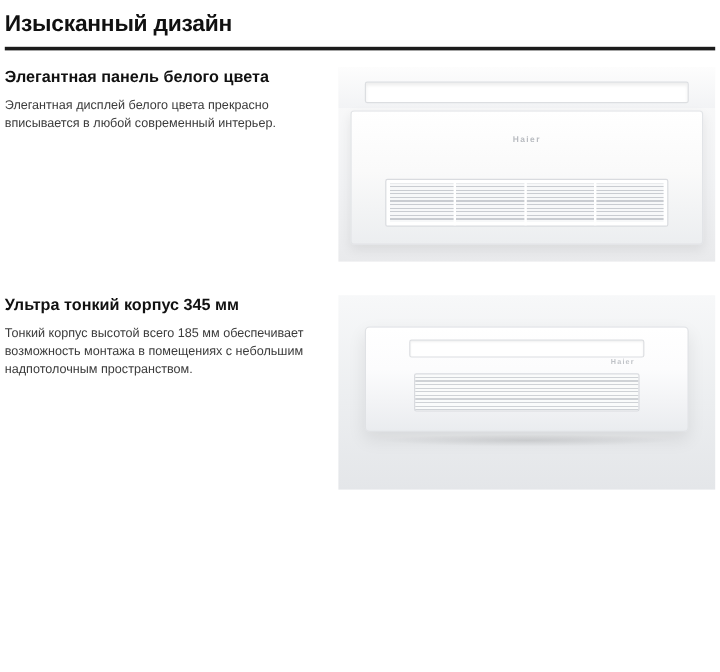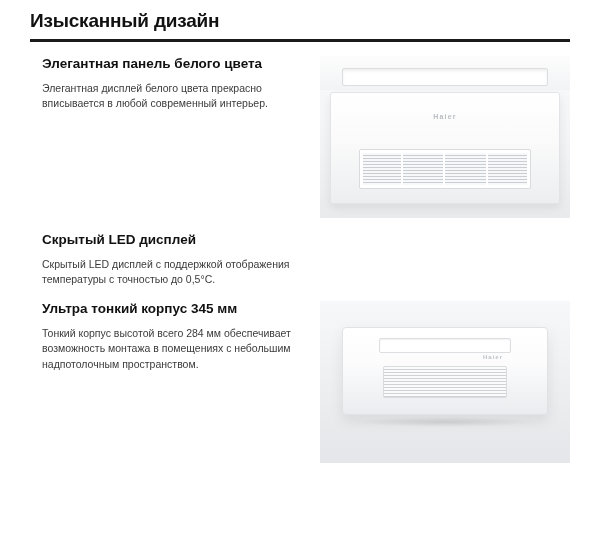--- a/index.html
+++ b/index.html
@@ -12,21 +12,21 @@
     background: #ffffff;
     font-family: "Liberation Sans", sans-serif;
     color: #1a1a1a;
     overflow: hidden;
   }
   .page {
     position: relative;
     width: 600px;
     height: 560px;
     box-sizing: border-box;
-    padding: 0 30px;
+    padding: 0 4px;
   }
 
   
   .page-title-wrap {
     padding-top: 10px;
   }
   .page-title {
     font-size: 19px;
     font-weight: bold;
     letter-spacing: -0.2px;
@@ -44,21 +44,20 @@
   .feature {
     display: flex;
     align-items: flex-start;
     margin-top: 14px;
   }
   .feature-text {
     width: 278px;
     flex: 0 0 278px;
     padding-right: 10px;
     box-sizing: border-box;
-    margin-left: 12px;
   }
   .feature-title {
     font-size: 13.5px;
     font-weight: bold;
     color: #111111;
     margin: 0 0 8px 0;
     line-height: 1.25;
   }
   .feature-body {
     font-size: 10.5px;
@@ -274,30 +273,26 @@
           <div class="vanes"></div>
           <div class="split" style="left:24%;"></div>
           <div class="split" style="left:49%;"></div>
           <div class="split" style="left:74%;"></div>
         </div>
       </div>
     </div>
   </div>
 
   <div class="feature">
-    <div class="feature-text">
-      <h2 class="feature-title">Скрытый LED дисплей</h2>
-      <p class="feature-body">Скрытый LED дисплей с поддержкой отображения температуры с точностью до 0,5°С.</p>
-    </div>
   </div>
 
   <div class="feature">
     <div class="feature-text">
       <h2 class="feature-title">Ультра тонкий корпус 345 мм</h2>
-      <p class="feature-body">Тонкий корпус высотой всего 284 мм обеспечивает возможность монтажа в помещениях с небольшим надпотолочным пространством.</p>
+      <p class="feature-body">Тонкий корпус высотой всего 185 мм обеспечивает возможность монтажа в помещениях с небольшим надпотолочным пространством.</p>
     </div>
     <div class="feature-media m3">
       <div class="unit">
         <div class="topslot"></div>
         <div class="logo">Haier</div>
         <div class="grille"></div>
       </div>
       <div class="shadow"></div>
     </div>
   </div>

